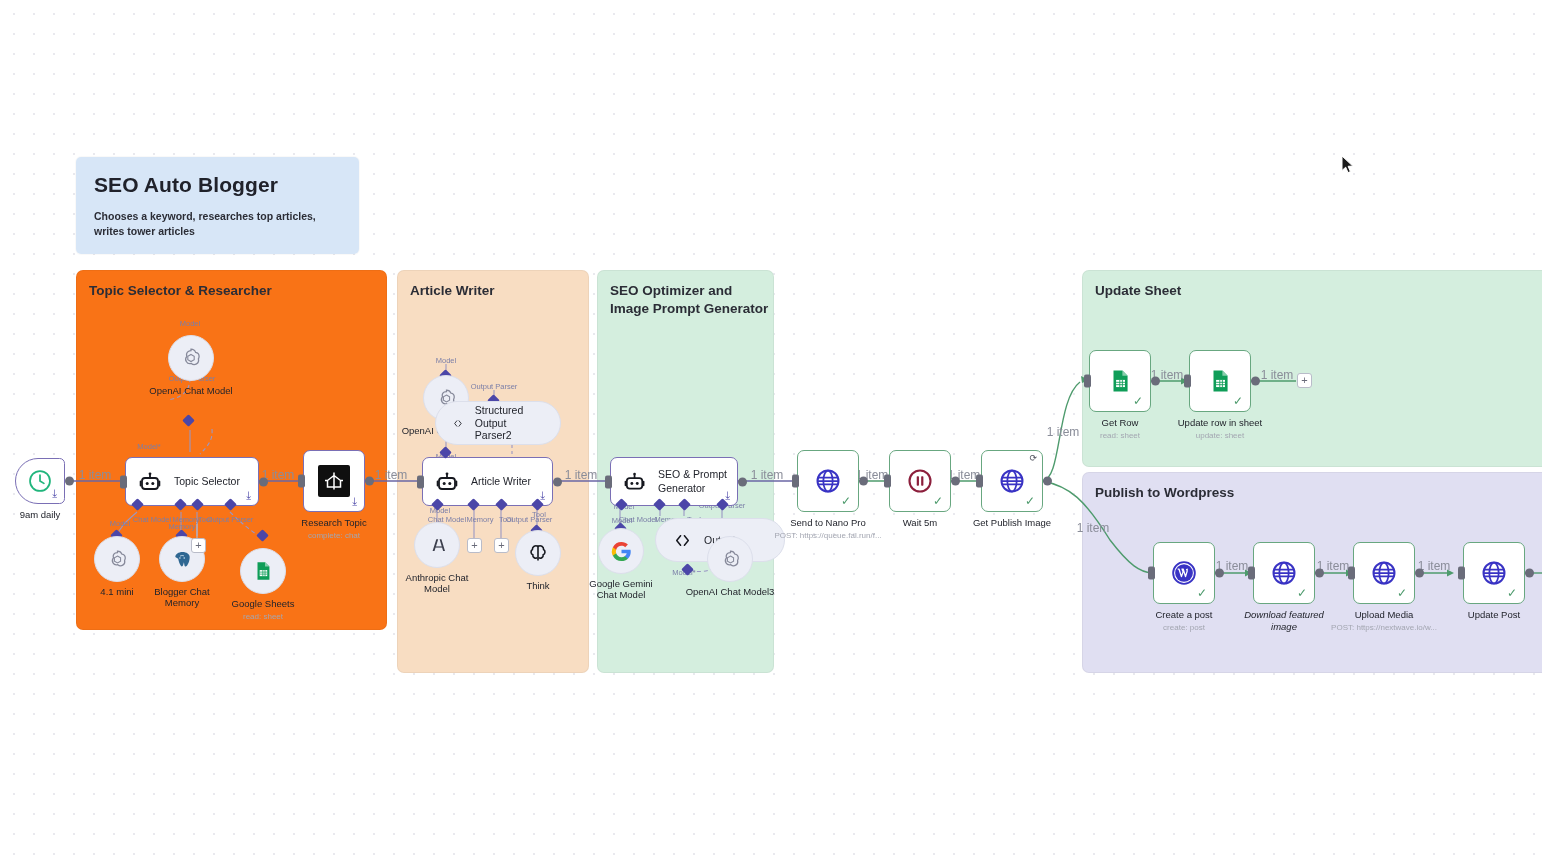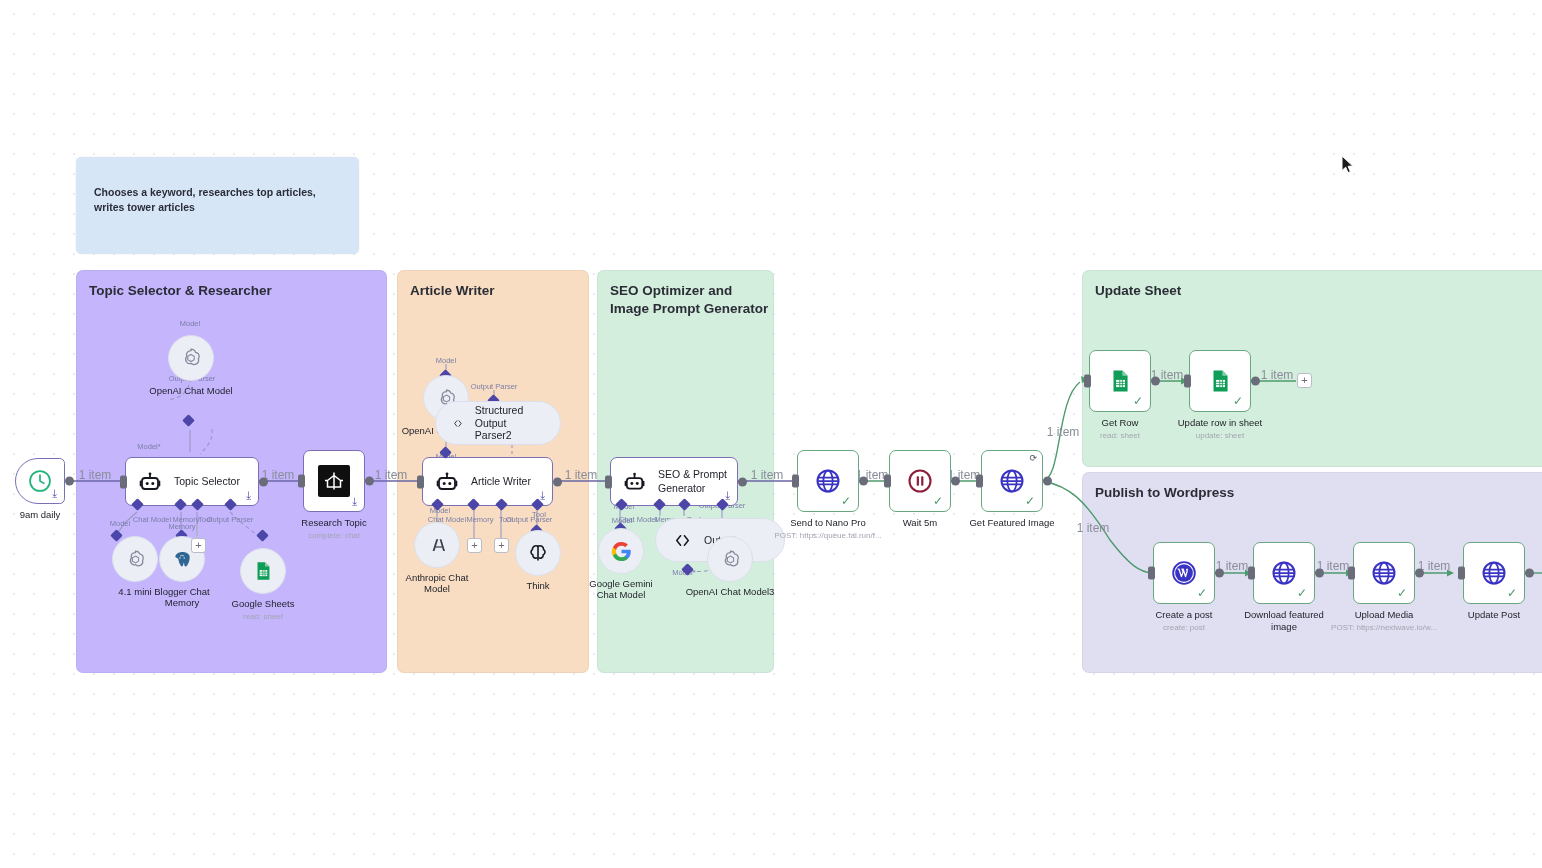--- a/index.html
+++ b/index.html
@@ -82,21 +82,21 @@
     position: absolute;
     top: 100%; left: 50%;
     transform: translateX(-50%);
     margin-top: 6px;
     font-size: 9.5px;
     color: #22242c;
     text-align: center;
     white-space: nowrap;
     font-weight: 400;
   }
-  .node-title.wrap { white-space: normal; width: 90px; line-height: 1.25; }
+  .node-title.wrap { white-space: normal; width: 90px; line-height: 1.25; font-style: italic; }
   .node-sub {
     position: absolute;
     top: 100%; left: 50%;
     transform: translateX(-50%);
     margin-top: 20px;
     font-size: 8px;
     color: #a3a6b1;
     text-align: center;
     white-space: nowrap;
   }
@@ -183,21 +183,21 @@
   .icon { display: block; }
 
   
   .cursor { position: absolute; width: 13px; height: 19px; }
 </style>
 </head>
 <body>
 
 <div id="canvas">
 
-  <div class="group" style="left:76px; top:270px; width:311px; height:403px; background:#c4b5fd;text-align:center;">
+  <div class="group" style="left:76px; top:270px; width:311px; height:360px; background:#f97316;text-align:center;">
     <div class="group-title">Topic Selector &amp; Researcher</div>
   </div>
 
   <div class="group" style="left:397px; top:270px; width:192px; height:403px; background:#f8ddc2;">
     <div class="group-title">Article Writer</div>
   </div>
 
   <div class="group" style="left:597px; top:270px; width:177px; height:403px; background:#d4eede;">
     <div class="group-title">SEO Optimizer and
 Image Prompt Generator</div>
@@ -206,20 +206,21 @@
 
   <div class="group" style="left:1082px; top:270px; width:480px; height:197px; background:#d4eede;">
     <div class="group-title">Update Sheet</div>
   </div>
 
   <div class="group" style="left:1082px; top:472px; width:480px; height:201px; background:#e0dff2;">
     <div class="group-title">Publish to Wordpress</div>
   </div>
 
   <div class="sticky" style="left:76px; top:157px; width:283px; height:97px;">
+    <div class="sticky-title">SEO Auto Blogger</div>
     <div class="sticky-body">Chooses a keyword, researches top articles, writes tower articles</div>
   </div>
 
   <svg id="wires" width="1542" height="868">
 
     <path d="M72,481 L125,481" stroke="#6a66a5" stroke-width="1.4" fill="none"></path>
     <path d="M72,481 l-6,-3 l0,6 z" fill="#6a66a5"></path>
     <path d="M259,481 L303,481" stroke="#6a66a5" stroke-width="1.4" fill="none"></path>
     <path d="M306,481 l-7,-3.5 l0,7 z" fill="#6a66a5"></path>
     <path d="M365,481 L422,481" stroke="#6a66a5" stroke-width="1.4" fill="none"></path>
@@ -359,21 +360,21 @@
   <div class="diamond" style="left:258px; top:531px;"></div>
 
   <div class="subnode" style="left:168px; top:335px;">
     <svg class="icon" width="24" height="24" viewBox="0 0 24 24">
       <path d="M12 3.2c2.1 0 3.9 1.3 4.6 3.2 2 .3 3.5 2 3.5 4.1 0 .9-.3 1.7-.7 2.4.5 1.9-.2 4-1.9 5-1.7 1-3.8.7-5.2-.5-1.9.6-4-.2-5-1.9-1-1.7-.7-3.8.5-5.2-.6-1.9.2-4 1.9-5 .7-.4 1.5-.6 2.3-.6z" fill="none" stroke="#86899a" stroke-width="1.3"></path>
       <path d="M12 8.4 L15.2 10.2 L15.2 13.8 L12 15.6 L8.8 13.8 L8.8 10.2 Z" fill="none" stroke="#86899a" stroke-width="1.1"></path>
     </svg>
     <div class="subnode-title">OpenAI Chat Model</div>
   </div>
 
-  <div class="subnode" style="left:112px; top:536px;">
+  <div class="subnode" style="left:94px; top:536px;">
     <svg class="icon" width="23" height="23" viewBox="0 0 24 24">
       <path d="M12 3.2c2.1 0 3.9 1.3 4.6 3.2 2 .3 3.5 2 3.5 4.1 0 .9-.3 1.7-.7 2.4.5 1.9-.2 4-1.9 5-1.7 1-3.8.7-5.2-.5-1.9.6-4-.2-5-1.9-1-1.7-.7-3.8.5-5.2-.6-1.9.2-4 1.9-5 .7-.4 1.5-.6 2.3-.6z" fill="none" stroke="#86899a" stroke-width="1.3"></path>
       <path d="M12 8.4 L15.2 10.2 L15.2 13.8 L12 15.6 L8.8 13.8 L8.8 10.2 Z" fill="none" stroke="#86899a" stroke-width="1.1"></path>
     </svg>
     <div class="subnode-title">4.1 mini</div>
   </div>
 
   <div class="subnode" style="left:159px; top:536px;">
     <svg class="icon" width="23" height="23" viewBox="0 0 24 24">
       <path d="M4.5 9.5c0-3.2 3.2-5.4 7.5-5.4s7.5 2.2 7.5 5.4c0 4-1.6 8-3.2 9.4-.9.8-2.1.2-2.3-1l-.5-3-1 3.4c-.3 1-1.6 1.2-2.2.3-1.4-2-2.4-5-2.8-7.4" fill="#2f6792"></path>
@@ -540,21 +541,21 @@
   <div class="node ok" style="left:981px; top:450px;">
     <svg class="icon" width="28" height="28" viewBox="0 0 24 24">
       <circle cx="12" cy="12" r="9" fill="none" stroke="#3933c4" stroke-width="1.7"></circle>
       <ellipse cx="12" cy="12" rx="4" ry="9" fill="none" stroke="#3933c4" stroke-width="1.5"></ellipse>
       <path d="M3.2 9.2h17.6M3.2 14.8h17.6M3 12h18" stroke="#3933c4" stroke-width="1.5"></path>
     </svg>
     <div class="retry">⟳</div>
     <div class="port-in"></div>
     <div class="port-out"></div>
     <div class="tick">✓</div>
-    <div class="node-title">Get Featured Image</div>
+    <div class="node-title">Get Publish Image</div>
   </div>
 
   <div class="node ok" style="left:1089px; top:350px;">
     <svg class="icon" width="26" height="26" viewBox="0 0 24 24">
       <path d="M6 2.4h8.2L19 7.1v14.5H6z" fill="#0f9d58"></path>
       <path d="M14.2 2.4 L19 7.1 h-4.8z" fill="#87ceac"></path>
       <rect x="8.4" y="11" width="8.2" height="6.6" fill="#fff"></rect>
       <path d="M8.4 13.2h8.2M8.4 15.4h8.2M11.8 11v6.6M14.2 11v6.6" stroke="#0f9d58" stroke-width=".8"></path>
     </svg>
     <div class="port-in"></div>

